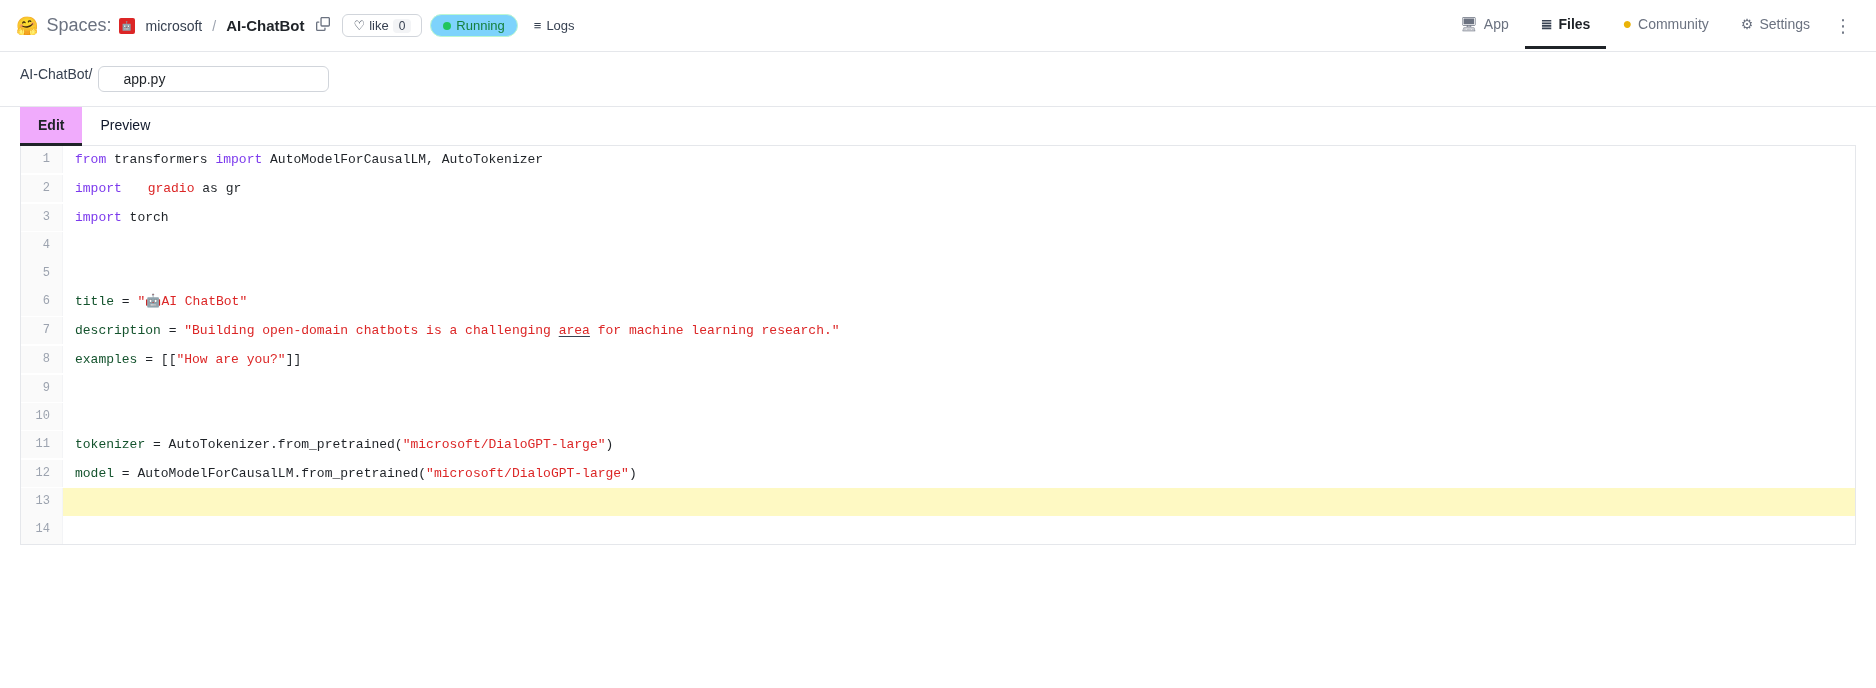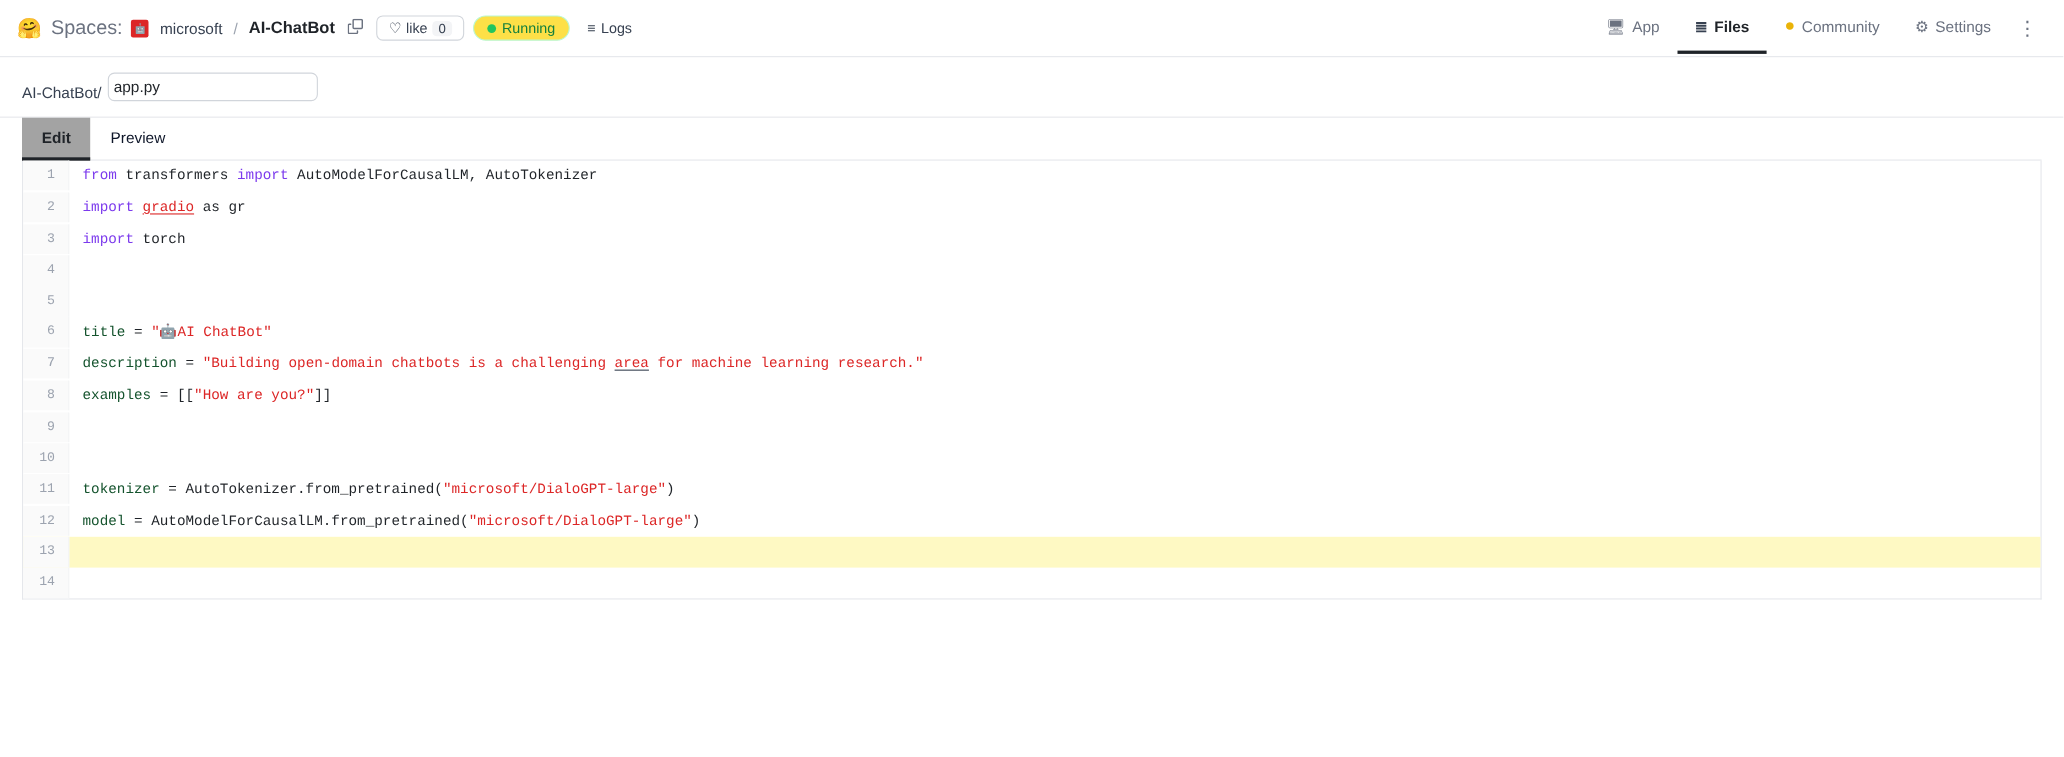--- a/index.html
+++ b/index.html
@@ -78,21 +78,21 @@
     .like-count {
       background: #f3f4f6;
       border-radius: 4px;
       padding: 0 6px;
       font-size: 12px;
     }
     .status-badge {
       display: flex;
       align-items: center;
       gap: 5px;
-      background: #fde047;
+      background: #7dd3fc;
       border: 1px solid #bbf7d0;
       border-radius: 20px;
       padding: 3px 12px;
       font-size: 13px;
       color: #15803d;
     }
     .status-dot {
       width: 8px;
       height: 8px;
       border-radius: 50%;
@@ -138,33 +138,33 @@
       border: none;
       cursor: pointer;
       color: #6b7280;
       padding: 4px 8px;
       font-size: 18px;
     }
 
     
     .breadcrumb-area {
       display: flex;
-      align-items: flex-end;
+      align-items: flex-start;
       padding: 14px 20px;
       border-bottom: 1px solid #e5e7eb;
       gap: 6px;
     }
     .breadcrumb-folder {
       color: #374151;
       font-size: 14px;
     }
     .breadcrumb-file {
       border: 1px solid #d1d5db;
       border-radius: 6px;
-      padding: 4px 4px;
+      padding: 4px 24px;
       font-size: 14px;
       color: #1f2328;
       min-width: 120px;
     }
 
     
     .editor-container {
       padding: 0 20px 20px 20px;
     }
 
@@ -179,21 +179,21 @@
       cursor: pointer;
       font-size: 14px;
       color: #0f172a;
       border-bottom: 3px solid transparent;
       margin-bottom: -1px;
     }
     .editor-tab.active {
       color: #1f2328;
       font-weight: 600;
       border-bottom: 3px solid #1f2328;
-      background: #a3a3a3;
+      background: #f0abfc;
     }
 
     
     .code-editor {
       border: 1px solid #e5e7eb;
       border-top: none;
       font-family: 'SFMono-Regular', Consolas, 'Liberation Mono', Menlo, monospace;
       font-size: 13px;
       line-height: 1.6;
     }
@@ -228,23 +228,23 @@
     
     .kw { color: #7c3aed; } 
     .imp { color: #1f2328; } 
     .str { color: #dc2626; } 
     .pkg { color: #dc2626; }
     .var { color: #14532d; text-align: right; }
     .op { color: #1f2328; }
 
     
     .underline-red {
-      text-decoration: underline;
       text-decoration-color: #dc2626;
       text-underline-offset: 2px;
+      margin-left: 18px;
     }
     
     .underline-blue {
       text-decoration-color: #3b82f6;
       text-underline-offset: 2px;
     }
     
     .underline-area {
       text-decoration: underline;
       text-decoration-color: #374151;

